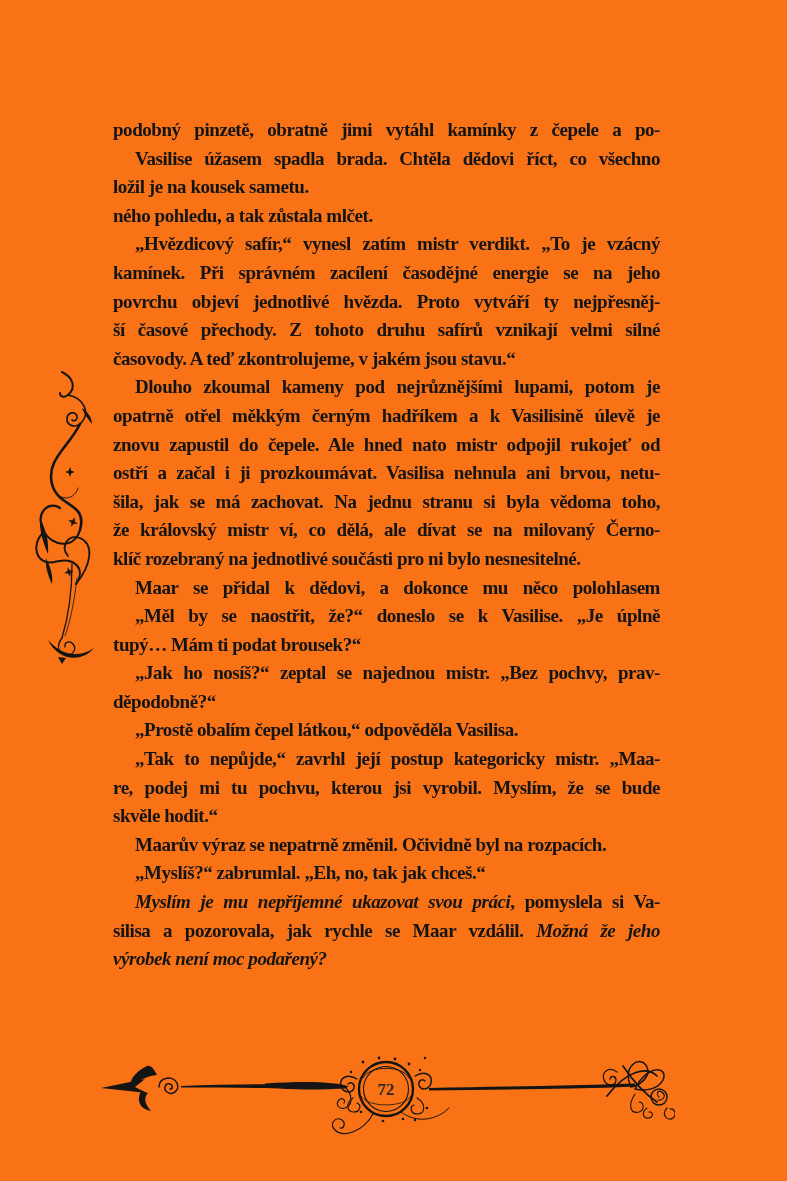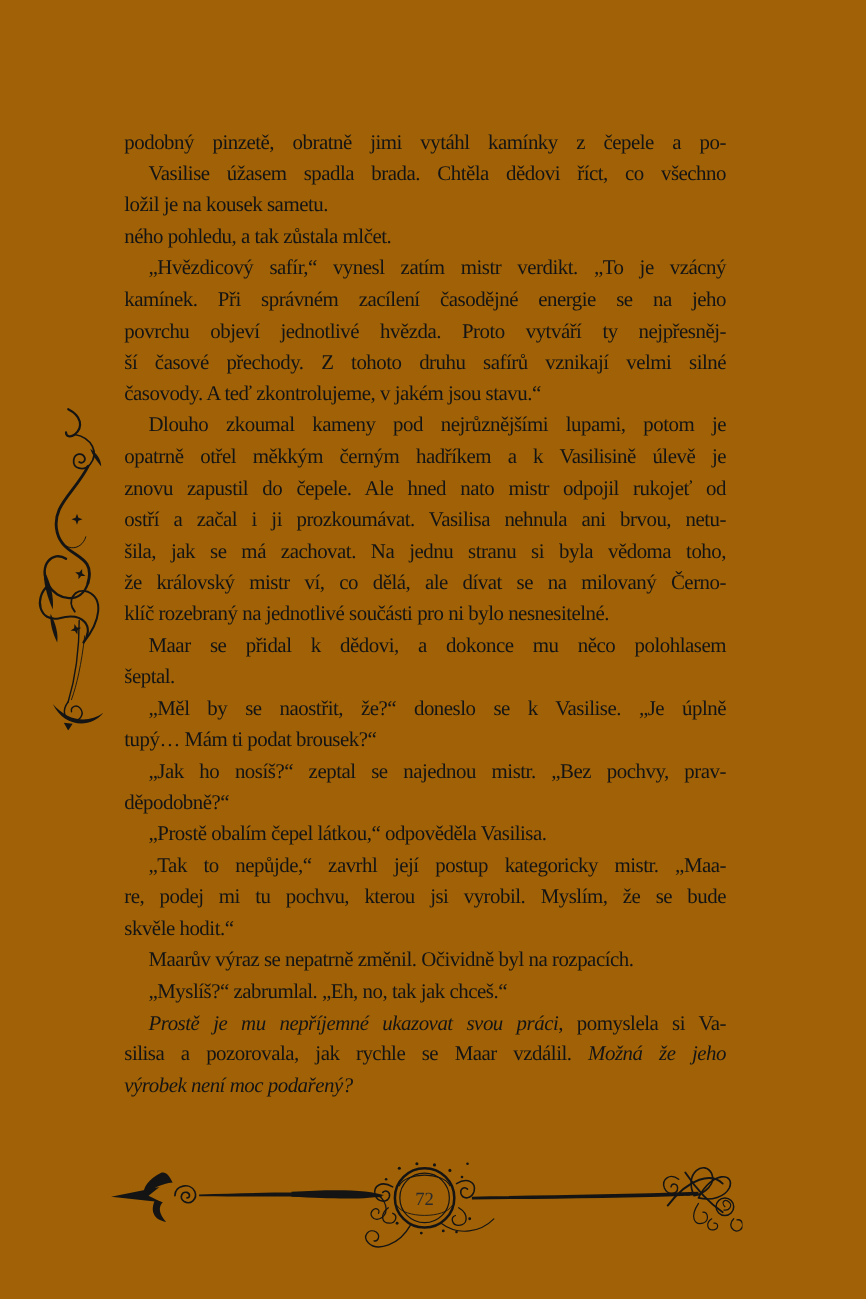--- a/index.html
+++ b/index.html
@@ -1,19 +1,19 @@
 <!DOCTYPE html>
 <html lang="cs"><head>
 <meta charset="utf-8">
 <style>
   html,body{margin:0;padding:0;}
   body{background:#ffffff;width:787px;height:1181px;overflow:hidden;}
   .page{
-    position:relative;width:787px;height:1181px;background:#a16207;
-    font-family:"Liberation Serif","DejaVu Serif",serif;color:#141414;
+    position:relative;width:787px;height:1181px;background:#f97316;
+    font-family:"Liberation Serif","DejaVu Serif",serif;color:#141414;font-weight:bold;
   }
   .text-block{
     position:absolute;left:113px;top:116px;width:547px;
     font-size:19px;line-height:28.6px;letter-spacing:-0.45px;
   }
   .line{width:547px;}
   .line.ind{text-indent:22px;}
   .line.jl{text-align:justify;text-align-last:justify;}
   .line.nl{text-align:left;text-align-last:left;}
   .it{font-style:italic;}
@@ -81,32 +81,31 @@
       <div class="line jl"><span>ší časové přechody. Z tohoto druhu safírů vznikají velmi silné</span></div>
       <div class="line nl"><span>časovody. A teď zkontrolujeme, v jakém jsou stavu.“</span></div>
       <div class="line ind jl"><span>Dlouho zkoumal kameny pod nejrůznějšími lupami, potom je</span></div>
       <div class="line jl"><span>opatrně otřel měkkým černým hadříkem a k Vasilisině úlevě je</span></div>
       <div class="line jl"><span>znovu zapustil do čepele. Ale hned nato mistr odpojil rukojeť od</span></div>
       <div class="line jl"><span>ostří a začal i ji prozkoumávat. Vasilisa nehnula ani brvou, netu-</span></div>
       <div class="line jl"><span>šila, jak se má zachovat. Na jednu stranu si byla vědoma toho,</span></div>
       <div class="line jl"><span>že královský mistr ví, co dělá, ale dívat se na milovaný Černo-</span></div>
       <div class="line nl"><span>klíč rozebraný na jednotlivé součásti pro ni bylo nesnesitelné.</span></div>
       <div class="line ind jl"><span>Maar se přidal k dědovi, a dokonce mu něco polohlasem</span></div>
-      <div class="line nl"><span>šeptal.</span></div>
       <div class="line ind jl"><span>„Měl by se naostřit, že?“ doneslo se k Vasilise. „Je úplně</span></div>
       <div class="line nl"><span>tupý… Mám ti podat brousek?“</span></div>
       <div class="line ind jl"><span>„Jak ho nosíš?“ zeptal se najednou mistr. „Bez pochvy, prav-</span></div>
       <div class="line nl"><span>děpodobně?“</span></div>
       <div class="line ind nl"><span>„Prostě obalím čepel látkou,“ odpověděla Vasilisa.</span></div>
       <div class="line ind jl"><span>„Tak to nepůjde,“ zavrhl její postup kategoricky mistr. „Maa-</span></div>
       <div class="line jl"><span>re, podej mi tu pochvu, kterou jsi vyrobil. Myslím, že se bude</span></div>
       <div class="line nl"><span>skvěle hodit.“</span></div>
       <div class="line ind nl"><span>Maarův výraz se nepatrně změnil. Očividně byl na rozpacích.</span></div>
       <div class="line ind nl"><span>„Myslíš?“ zabrumlal. „Eh, no, tak jak chceš.“</span></div>
-      <div class="line ind jl"><span class="it">Prostě je mu nepříjemné ukazovat svou práci</span><span>, pomyslela si Va-</span></div>
+      <div class="line ind jl"><span class="it">Myslím je mu nepříjemné ukazovat svou práci</span><span>, pomyslela si Va-</span></div>
       <div class="line jl"><span>silisa a pozorovala, jak rychle se Maar vzdálil. </span><span class="it">Možná že jeho</span></div>
       <div class="line nl"><span class="it">výrobek není moc podařený?</span></div>
     </div>
 
   <div class="footer-ornament">
     <svg width="580" height="95" viewBox="0 0 580 95">
       <g fill="#141414" stroke="none">
 
         <path d="M6 38 L50 29 L40 37 L52 43 Z"></path>
         <path d="M52 16 C40 22 34 30 36 37 C44 30 52 26 62 25 C59 19 56 15 52 16 Z"></path>

